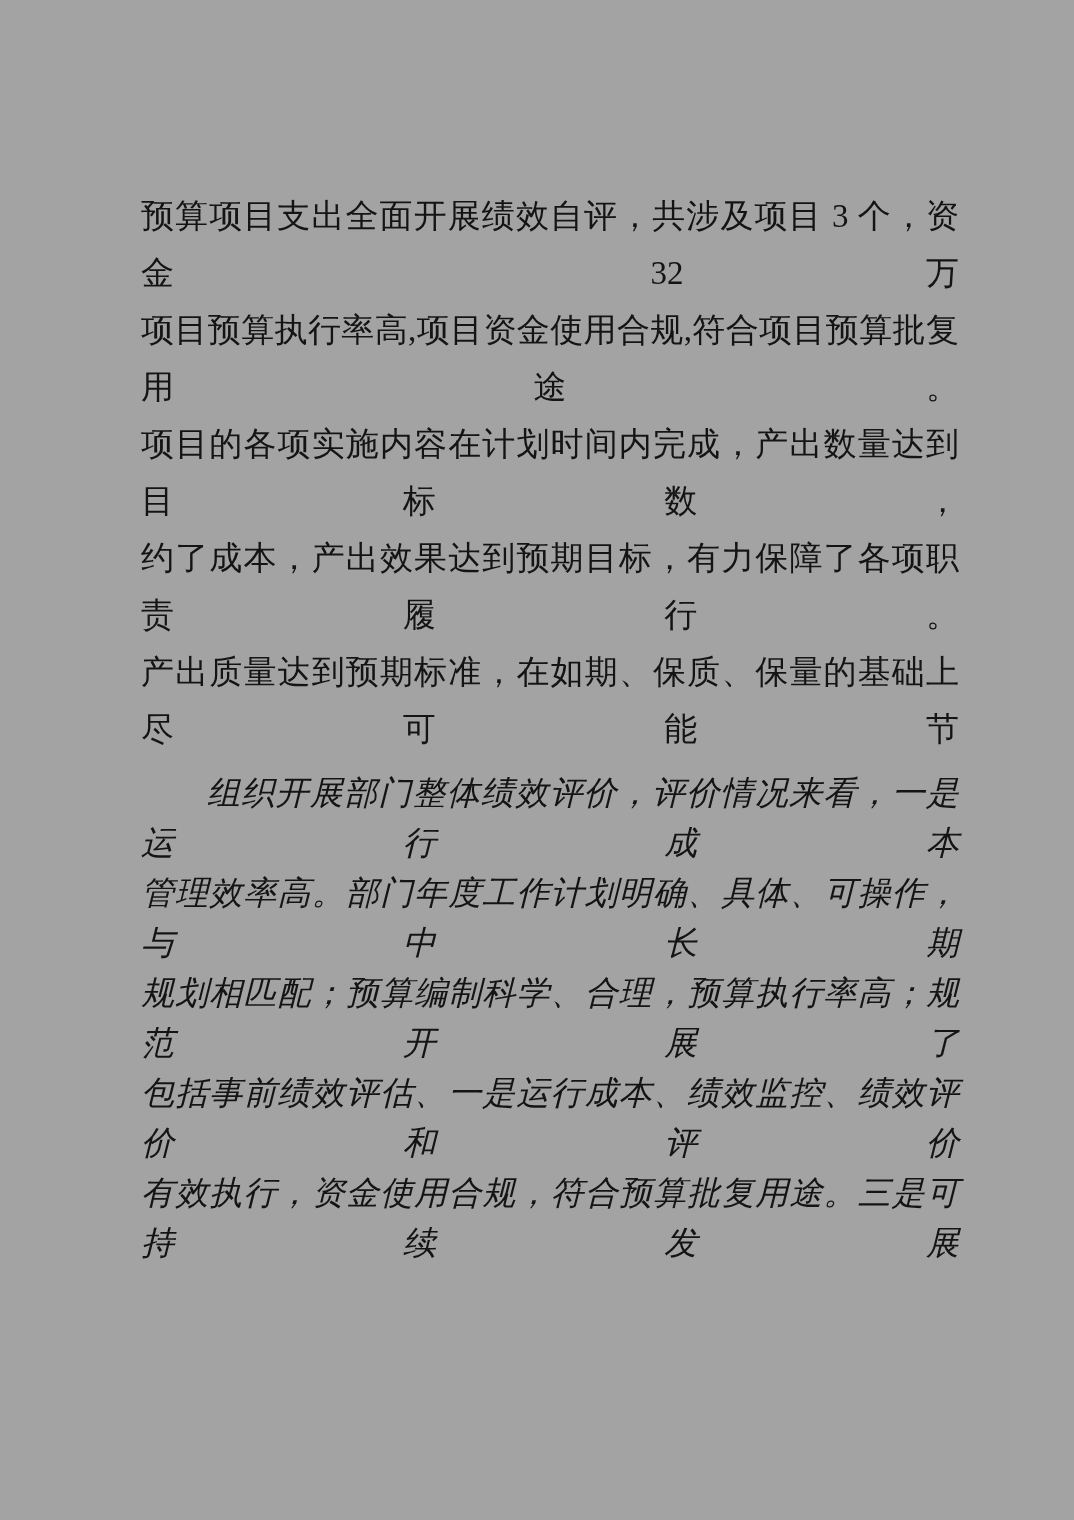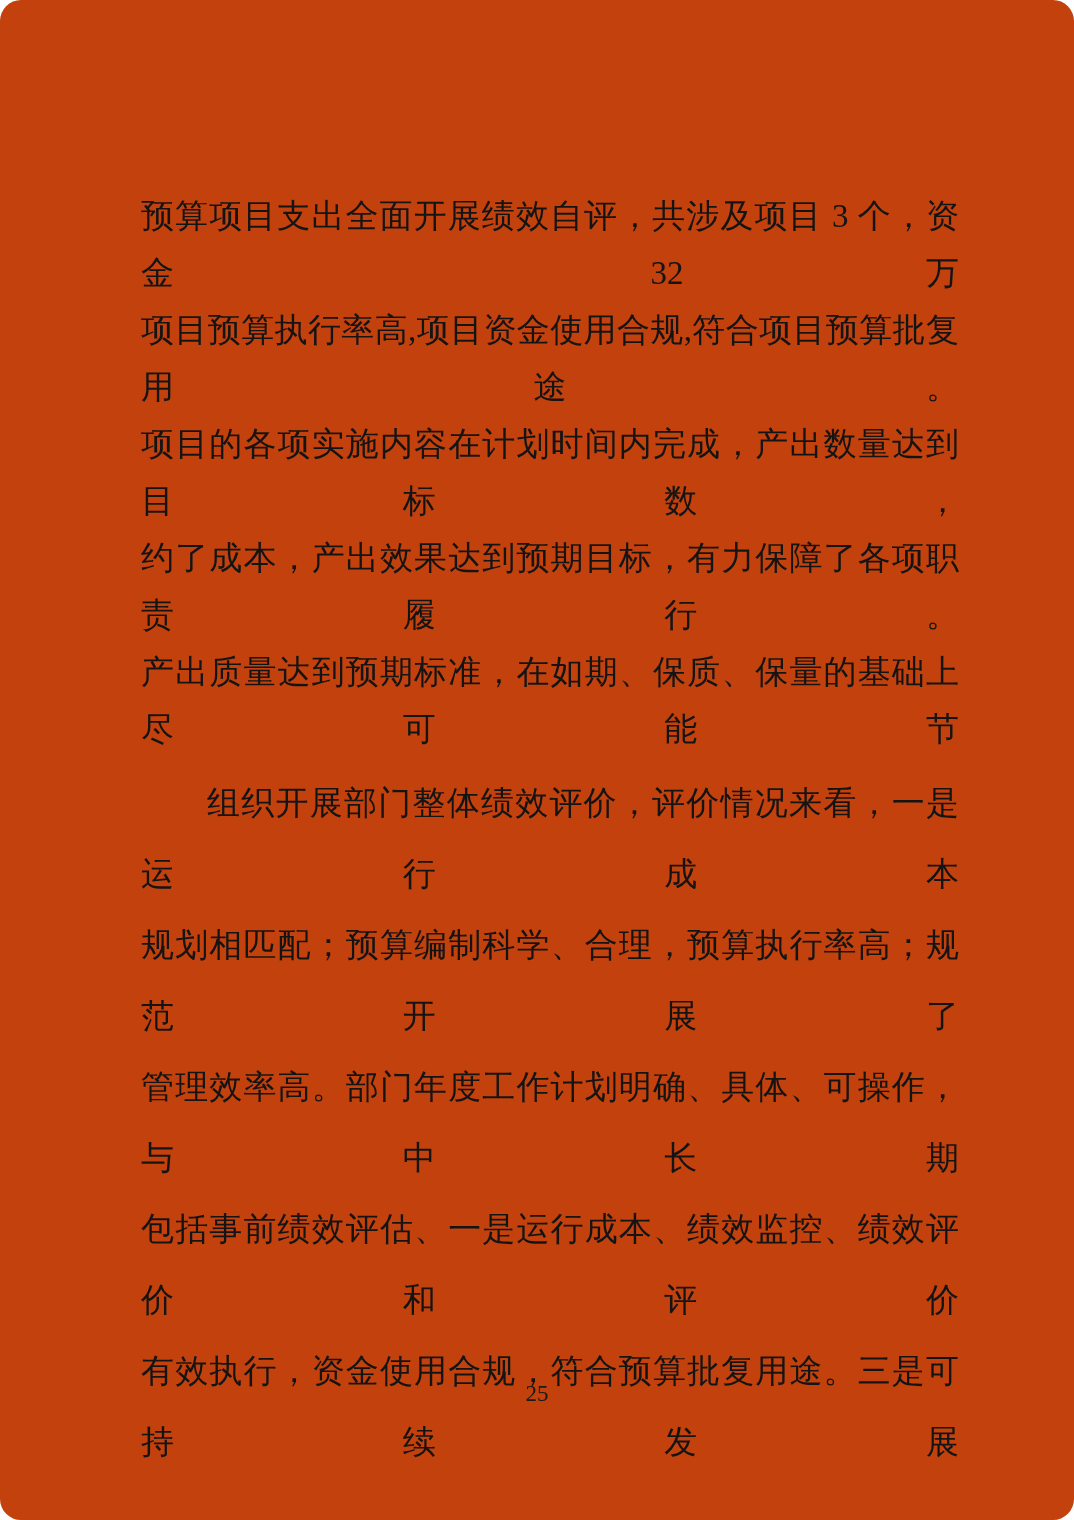--- a/index.html
+++ b/index.html
@@ -11,43 +11,42 @@
     width: 1074px;
     height: 1520px;
     position: relative;
     font-family: "Liberation Serif", "DejaVu Serif", serif;
     color: #141414;
     overflow: hidden;
   }
   .page {
     position: absolute;
     inset: 0;
-    background: #c2410c;
-    border-radius: 21px;
+    background: #a3a3a3;
   }
   .content {
     position: absolute;
     left: 141px;
     top: 188px;
     width: 818px;
   }
   .ln {
     font-size: 33px;
     white-space: nowrap;
   }
   
   .fj {
     white-space: normal;
     text-align: justify;
     text-align-last: justify;
   }
   .ind2 { text-indent: 2em; }
   .p1 .ln { line-height: 57px; }
   .p2 { margin-top: 10px; }
-  .p2 .ln { line-height: 71px; }
+  .p2 .ln { line-height: 50px; font-style: italic; }
   .footer {
     position: absolute;
     left: 0;
     top: 1381px;
     width: 100%;
     text-align: center;
     font-size: 23px;
     color: #1a1a1a;
   }
 </style>
@@ -60,23 +59,22 @@
     <div class="p1">
       <div class="ln fj">预算项目支出全面开展绩效自评，共涉及项目 3 个，资金 32 万</div>
       <div class="ln fj">项目预算执行率高,项目资金使用合规,符合项目预算批复用途。</div>
       <div class="ln fj">项目的各项实施内容在计划时间内完成，产出数量达到目标数，</div>
       <div class="ln fj">约了成本，产出效果达到预期目标，有力保障了各项职责履行。</div>
       <div class="ln fj">产出质量达到预期标准，在如期、保质、保量的基础上尽可能节</div>
     </div>
 
     <div class="p2">
       <div class="ln fj ind2">组织开展部门整体绩效评价，评价情况来看，一是运行成本</div>
+      <div class="ln fj">管理效率高。部门年度工作计划明确、具体、可操作，与中长期</div>
       <div class="ln fj">规划相匹配；预算编制科学、合理，预算执行率高；规范开展了</div>
-      <div class="ln fj">管理效率高。部门年度工作计划明确、具体、可操作，与中长期</div>
       <div class="ln fj">包括事前绩效评估、一是运行成本、绩效监控、绩效评价和评价</div>
       <div class="ln fj">有效执行，资金使用合规，符合预算批复用途。三是可持续发展</div>
 
     </div>
 
   </div>
 
-  <div class="footer">25</div>
 </div>
 
 </body></html>

